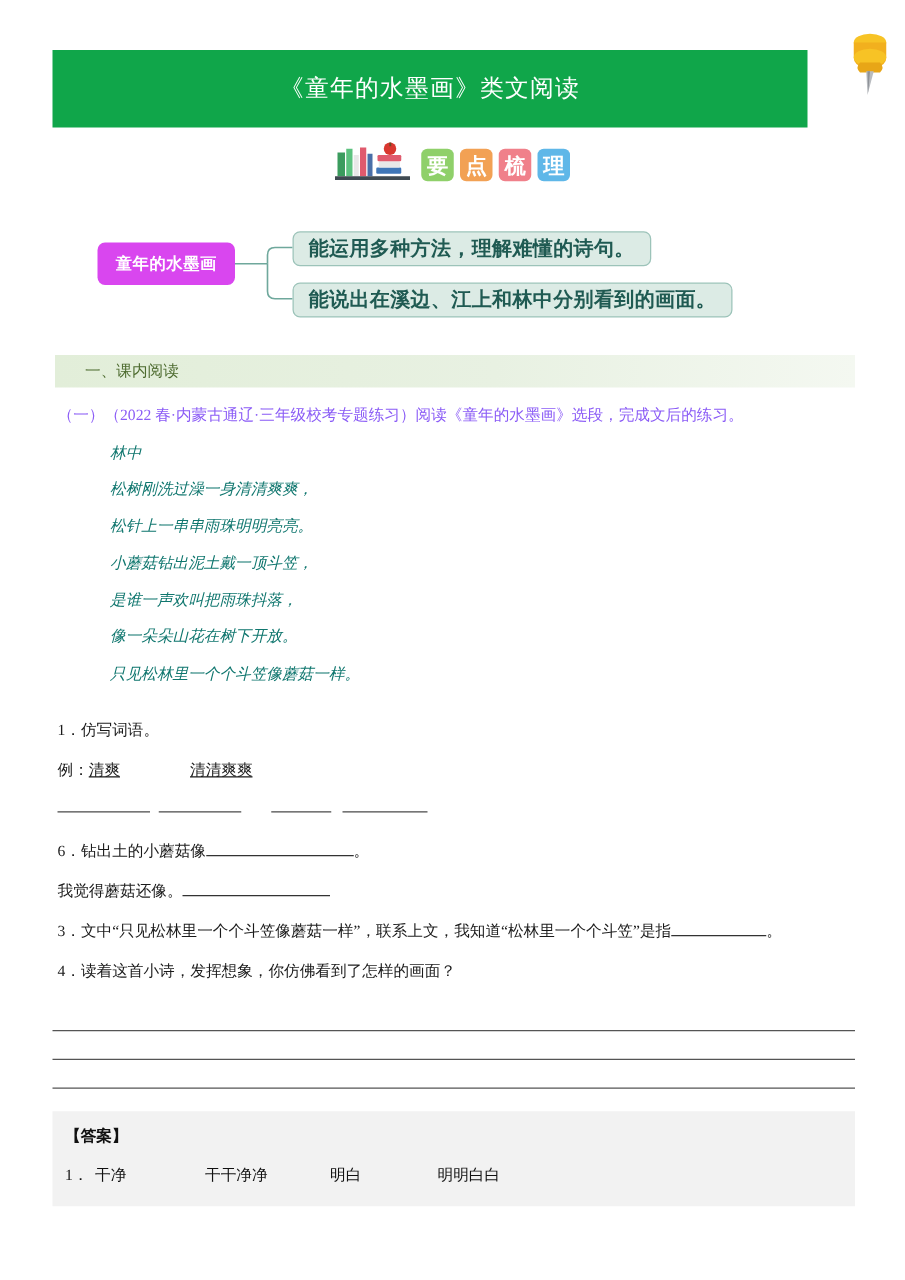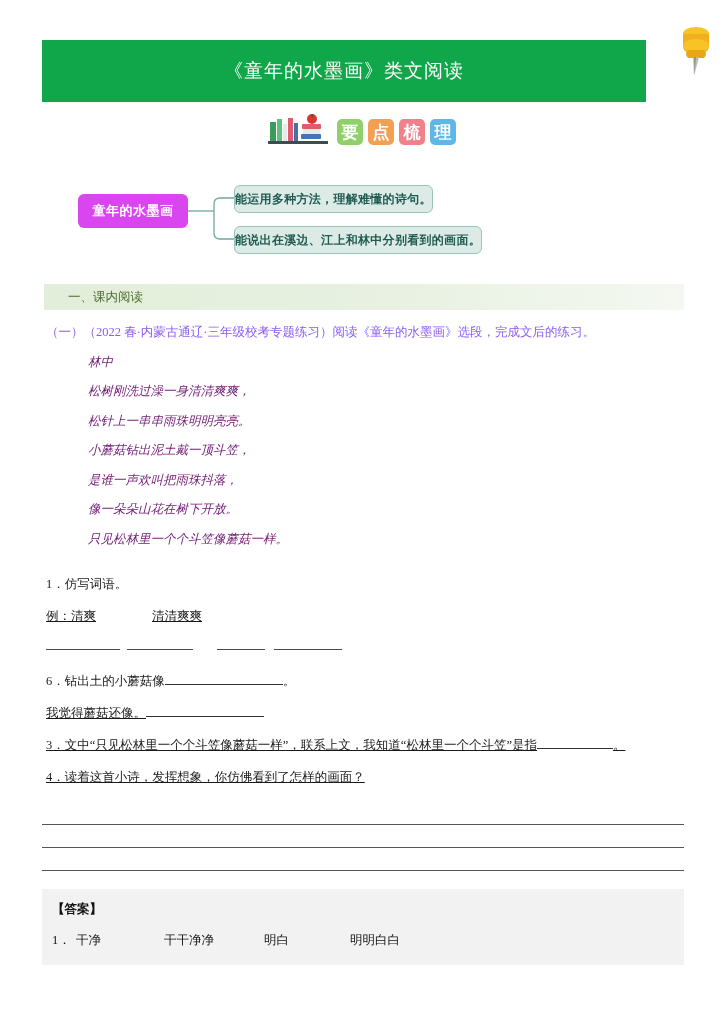--- a/index.html
+++ b/index.html
@@ -108,26 +108,26 @@
     align-items: center;
     justify-content: center;
     letter-spacing: .5px;
   }
   .mm-branch {
     position: absolute;
     background: #dcebe5;
     border: 1px solid #9cc3b9;
     border-radius: 6px;
     color: #1f5a52;
-    font-size: 12px;
+    font-size: 16px;
     font-weight: bold;
     font-family: "Liberation Sans", "DejaVu Sans", sans-serif;
     display: flex;
     align-items: center;
-    padding: 0 0;
+    padding: 0 12px;
     height: 26px;
     letter-spacing: .3px;
   }
   .mm-b1 { left: 188px; top: 17px; }
   .mm-b2 { left: 188px; top: 58px; }
   .mm-svg { position: absolute; left: 0; top: 0; }
 
   
   .sec-header {
     margin: 24px 40px 0 44px;
@@ -148,32 +148,32 @@
     line-height: 1.5;
     color: #8b5cf6;
   }
   .poem {
     margin: 14px 0 0 88px;
   }
   .poem-line {
     font-size: 12.5px;
     line-height: 1.0;
     margin-bottom: 17px;
-    color: #701a75;
+    color: #0f766e;
     font-family: "Liberation Serif", "DejaVu Serif", serif;
     font-style: italic;
   }
 
   .q {
     margin: 0 40px 0 46px;
     font-size: 12.5px;
     line-height: 1.45;
     color: #1a1a1a;
   }
-  .q-gap { margin-top: 14px; text-decoration: underline; }
+  .q-gap { margin-top: 14px; }
   .u-line { text-decoration: underline; }
   .blank-u { border-bottom: 1px solid #333; display: inline-block; }
 
   .fill-row {
     margin: 14px 0 0 46px;
     display: flex;
     align-items: center;
     gap: 0;
     font-size: 12.5px;
   }

